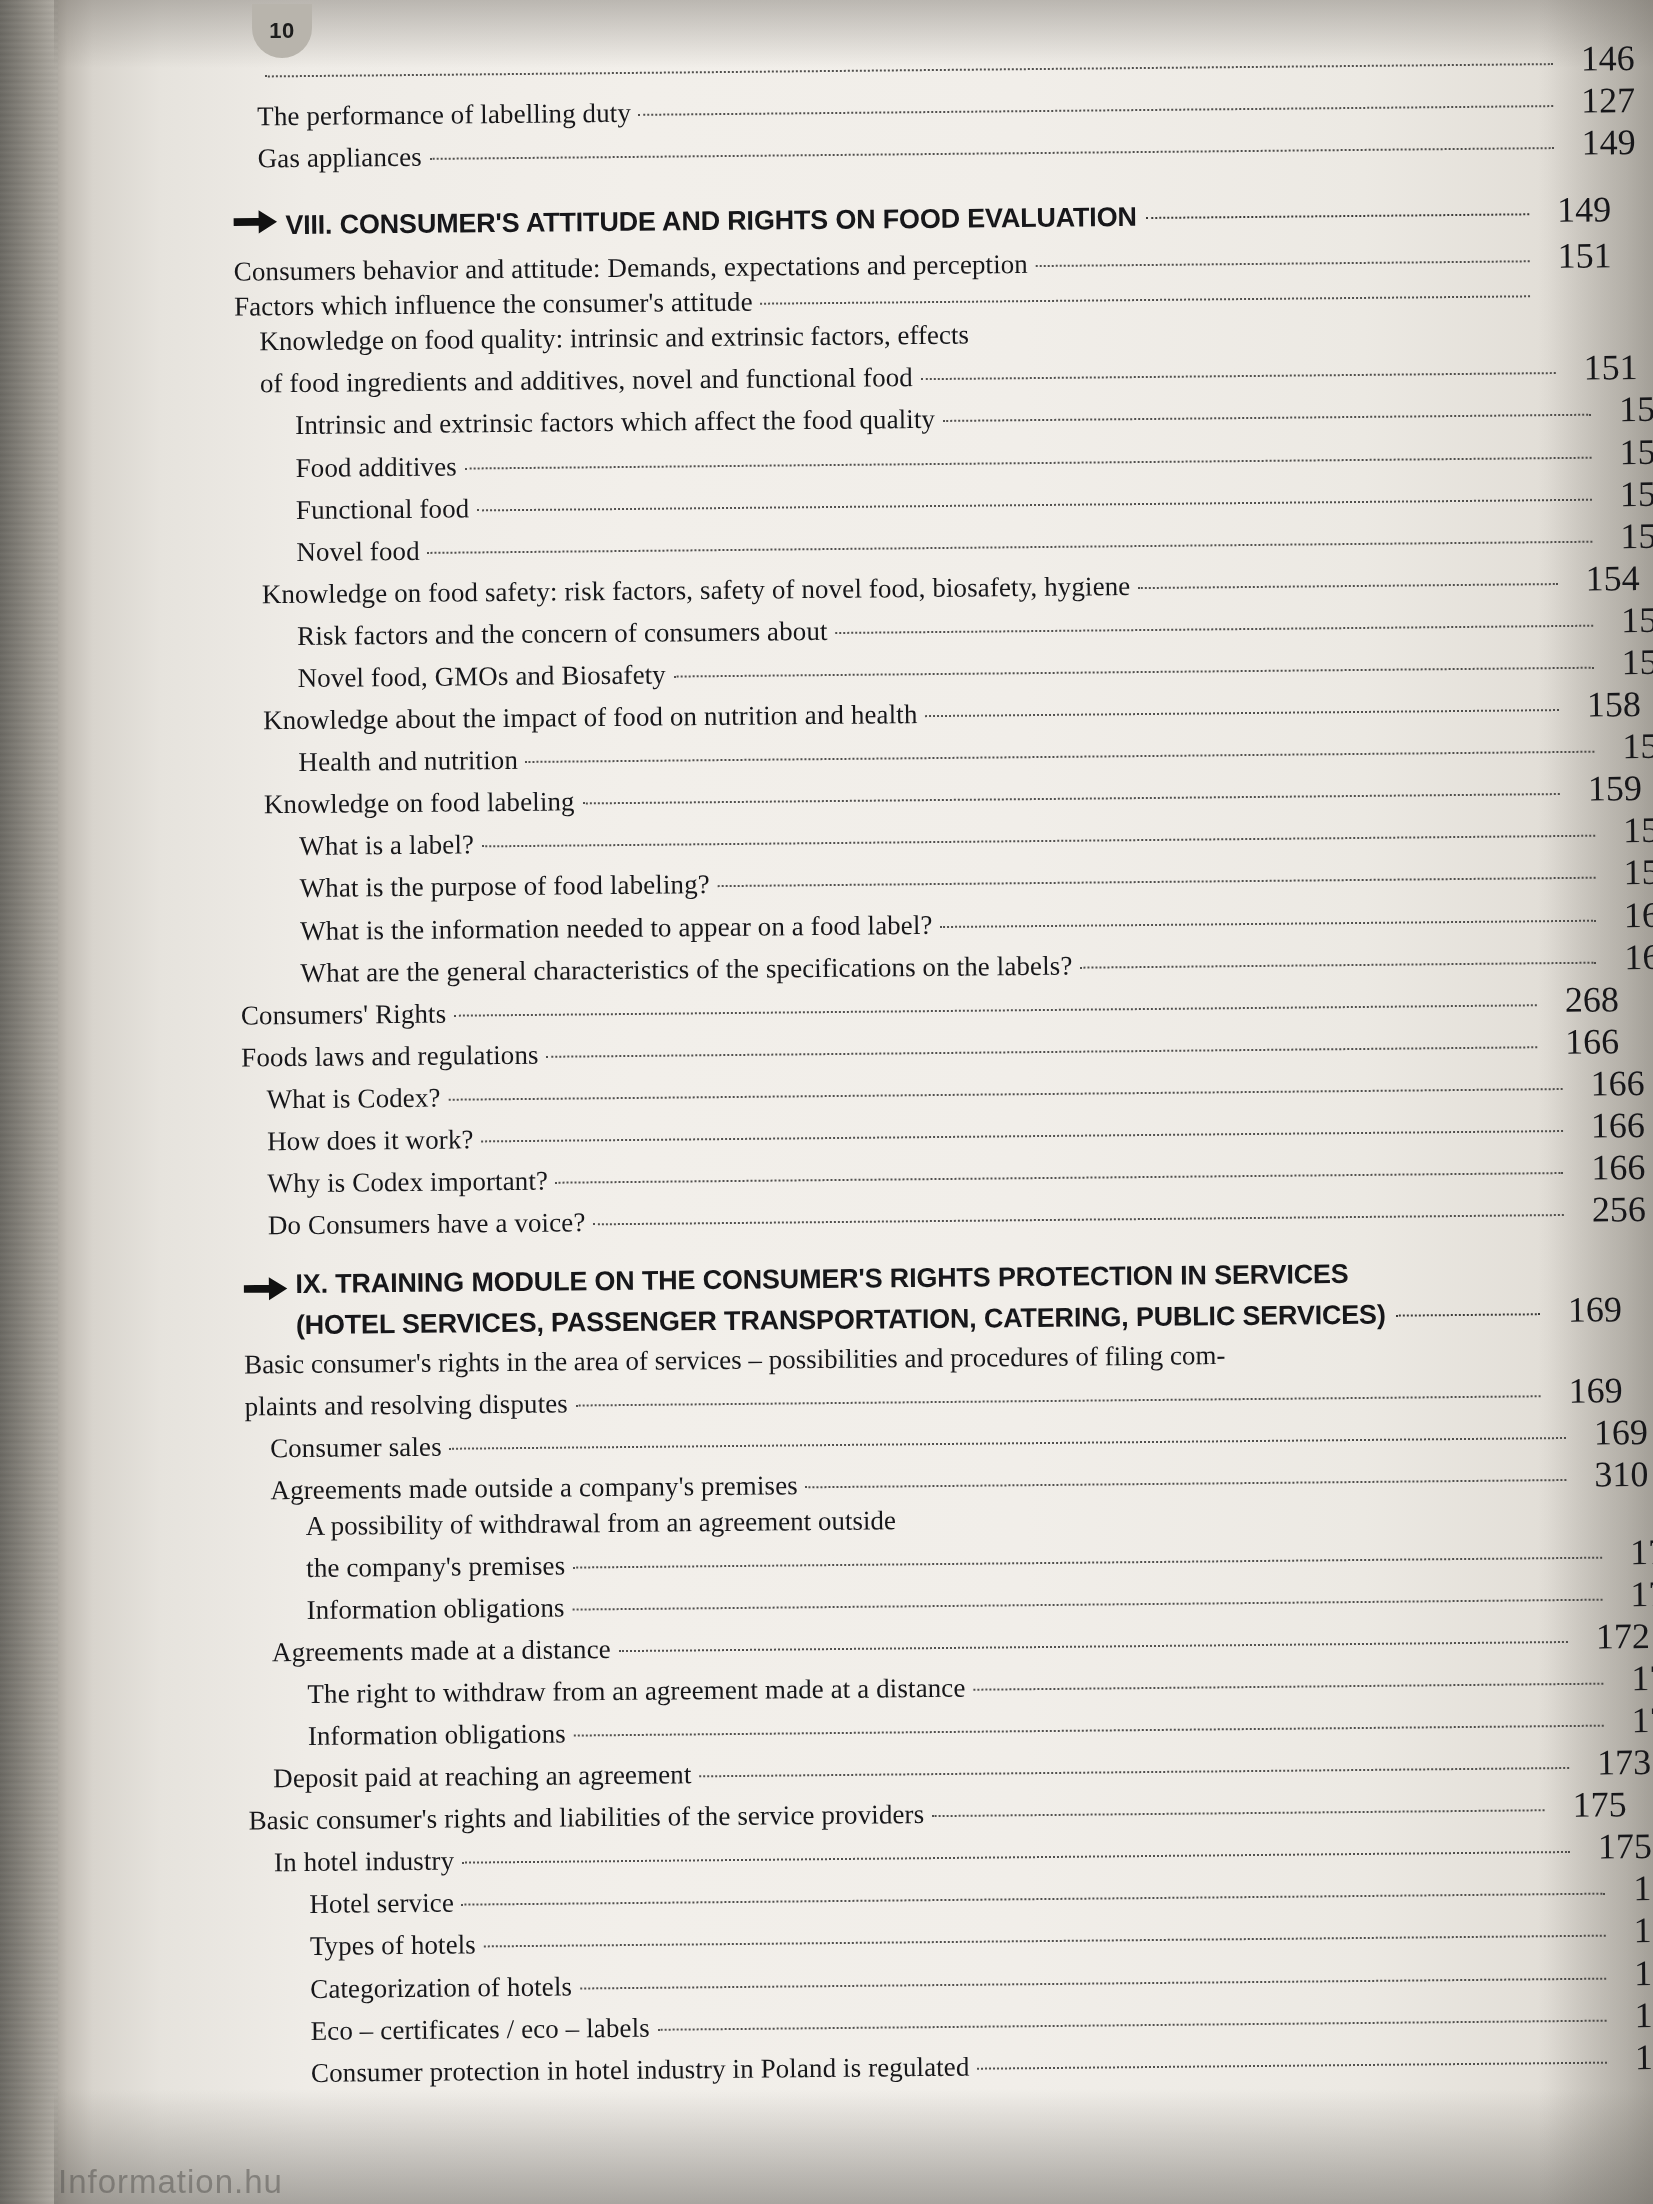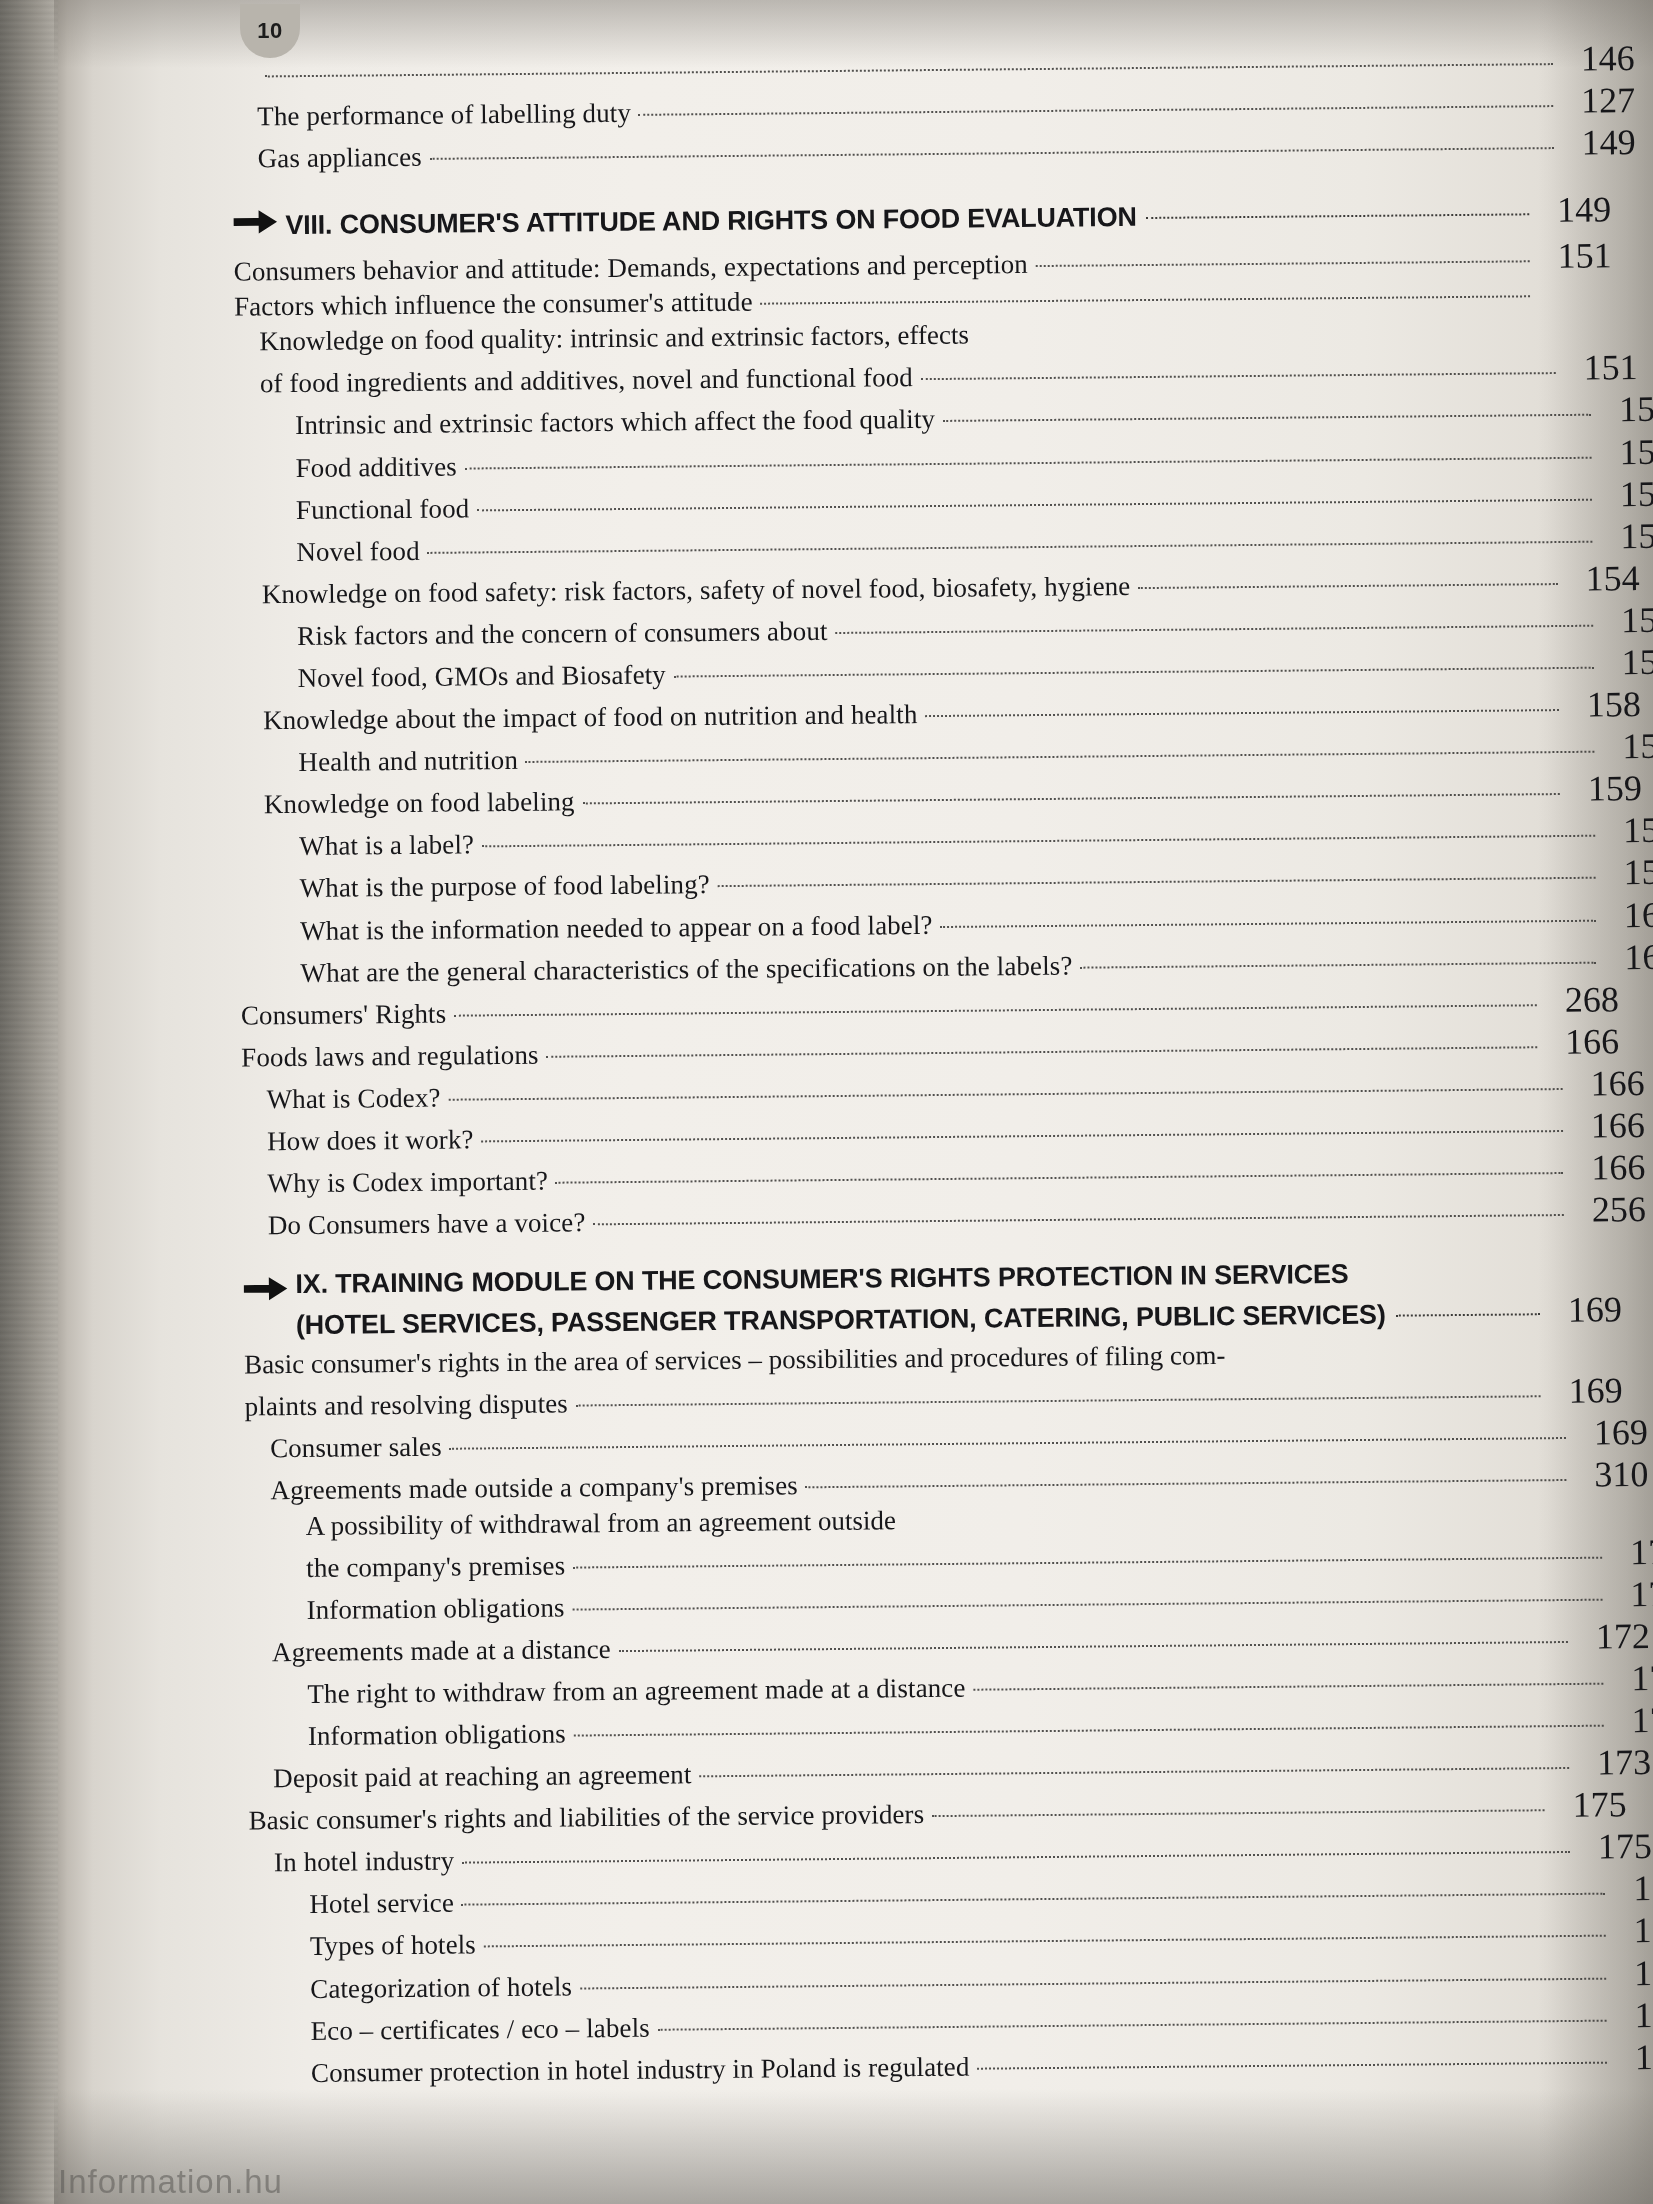--- a/index.html
+++ b/index.html
@@ -61,21 +61,21 @@
   }
   .rightshade {
     position: absolute; right: 0; top: 0; width: 116px; height: 2205px;
     background: linear-gradient(to left, rgba(110,106,99,0.40), rgba(110,106,99,0));
     pointer-events: none;
   }
 
   
   .folio {
     position: absolute;
-    left: 240px;
+    left: 252px;
     top: 3.9px;
     width: 60px;
     height: 54px;
     border-radius: 0 0 39px 39px;
     background: #b8b4ac;
     color: #1c1c1c;
     font-family: "Liberation Sans", sans-serif;
     font-weight: bold;
     font-size: 22px;
     display: flex;

